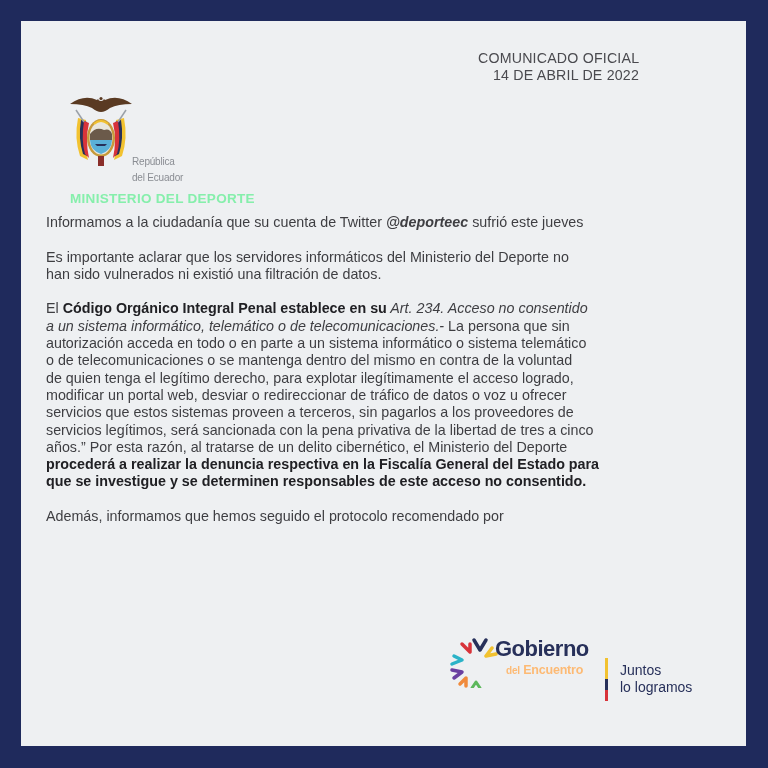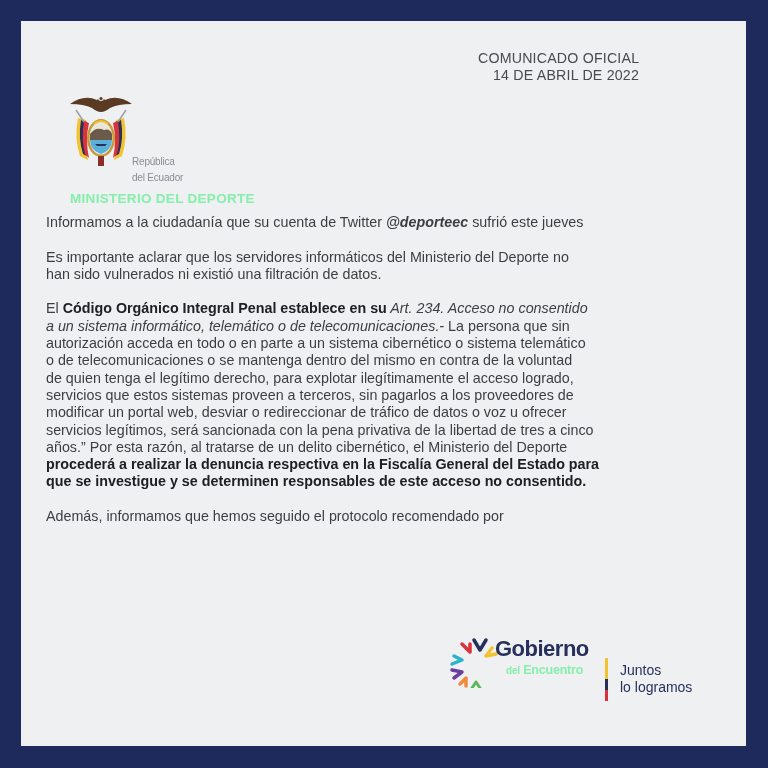--- a/index.html
+++ b/index.html
@@ -74,21 +74,21 @@
       left: 47px; top: 20px;
       color: #27305a;
       font-size: 22px;
       font-weight: bold;
       letter-spacing: -0.5px;
       line-height: 22px;
     }
     .gob-sub {
       position: absolute;
       left: 58px; top: 45px;
-      color: #86efac;
+      color: #fdba74;
       font-size: 12.5px;
       font-weight: bold;
       line-height: 14px;
       letter-spacing: -0.2px;
       white-space: nowrap;
     }
     .gob-sub .del { font-size: 10px; font-weight: bold; }
     .divider-bar {
       position: absolute;
       left: 157px; top: 40px;
@@ -152,25 +152,25 @@
   <p>
     <span class="l"><span>Informamos a la ciudadanía que su cuenta de Twitter </span><b><i>@deporteec</i></b><span> sufrió este jueves</span></span>
   </p>
   <p>
     <span class="l">Es importante aclarar que los servidores informáticos del Ministerio del Deporte no</span>
     <span class="l">han sido vulnerados ni existió una filtración de datos.</span>
   </p>
   <p>
     <span class="l"><span>El </span><b>Código Orgánico Integral Penal establece en su</b><i> Art. 234. Acceso no consentido</i></span>
     <span class="l"><i>a un sistema informático, telemático o de telecomunicaciones.-</i><span> La persona que sin</span></span>
-    <span class="l">autorización acceda en todo o en parte a un sistema cibernético o sistema telemático</span>
+    <span class="l">autorización acceda en todo o en parte a un sistema informático o sistema telemático</span>
     <span class="l">o de telecomunicaciones o se mantenga dentro del mismo en contra de la voluntad</span>
     <span class="l">de quien tenga el legítimo derecho, para explotar ilegítimamente el acceso logrado,</span>
+    <span class="l">modificar un portal web, desviar o redireccionar de tráfico de datos o voz u ofrecer</span>
     <span class="l">servicios que estos sistemas proveen a terceros, sin pagarlos a los proveedores de</span>
-    <span class="l">modificar un portal web, desviar o redireccionar de tráfico de datos o voz u ofrecer</span>
     <span class="l">servicios legítimos, será sancionada con la pena privativa de la libertad de tres a cinco</span>
     <span class="l">años.” Por esta razón, al tratarse de un delito cibernético, el Ministerio del Deporte</span>
     <b class="l">procederá a realizar la denuncia respectiva en la Fiscalía General del Estado para</b>
     <b class="l">que se investigue y se determinen responsables de este acceso no consentido.</b>
   </p>
   <p>
     <span class="l">Además, informamos que hemos seguido el protocolo recomendado por</span>
   </p>
 </div>
 

